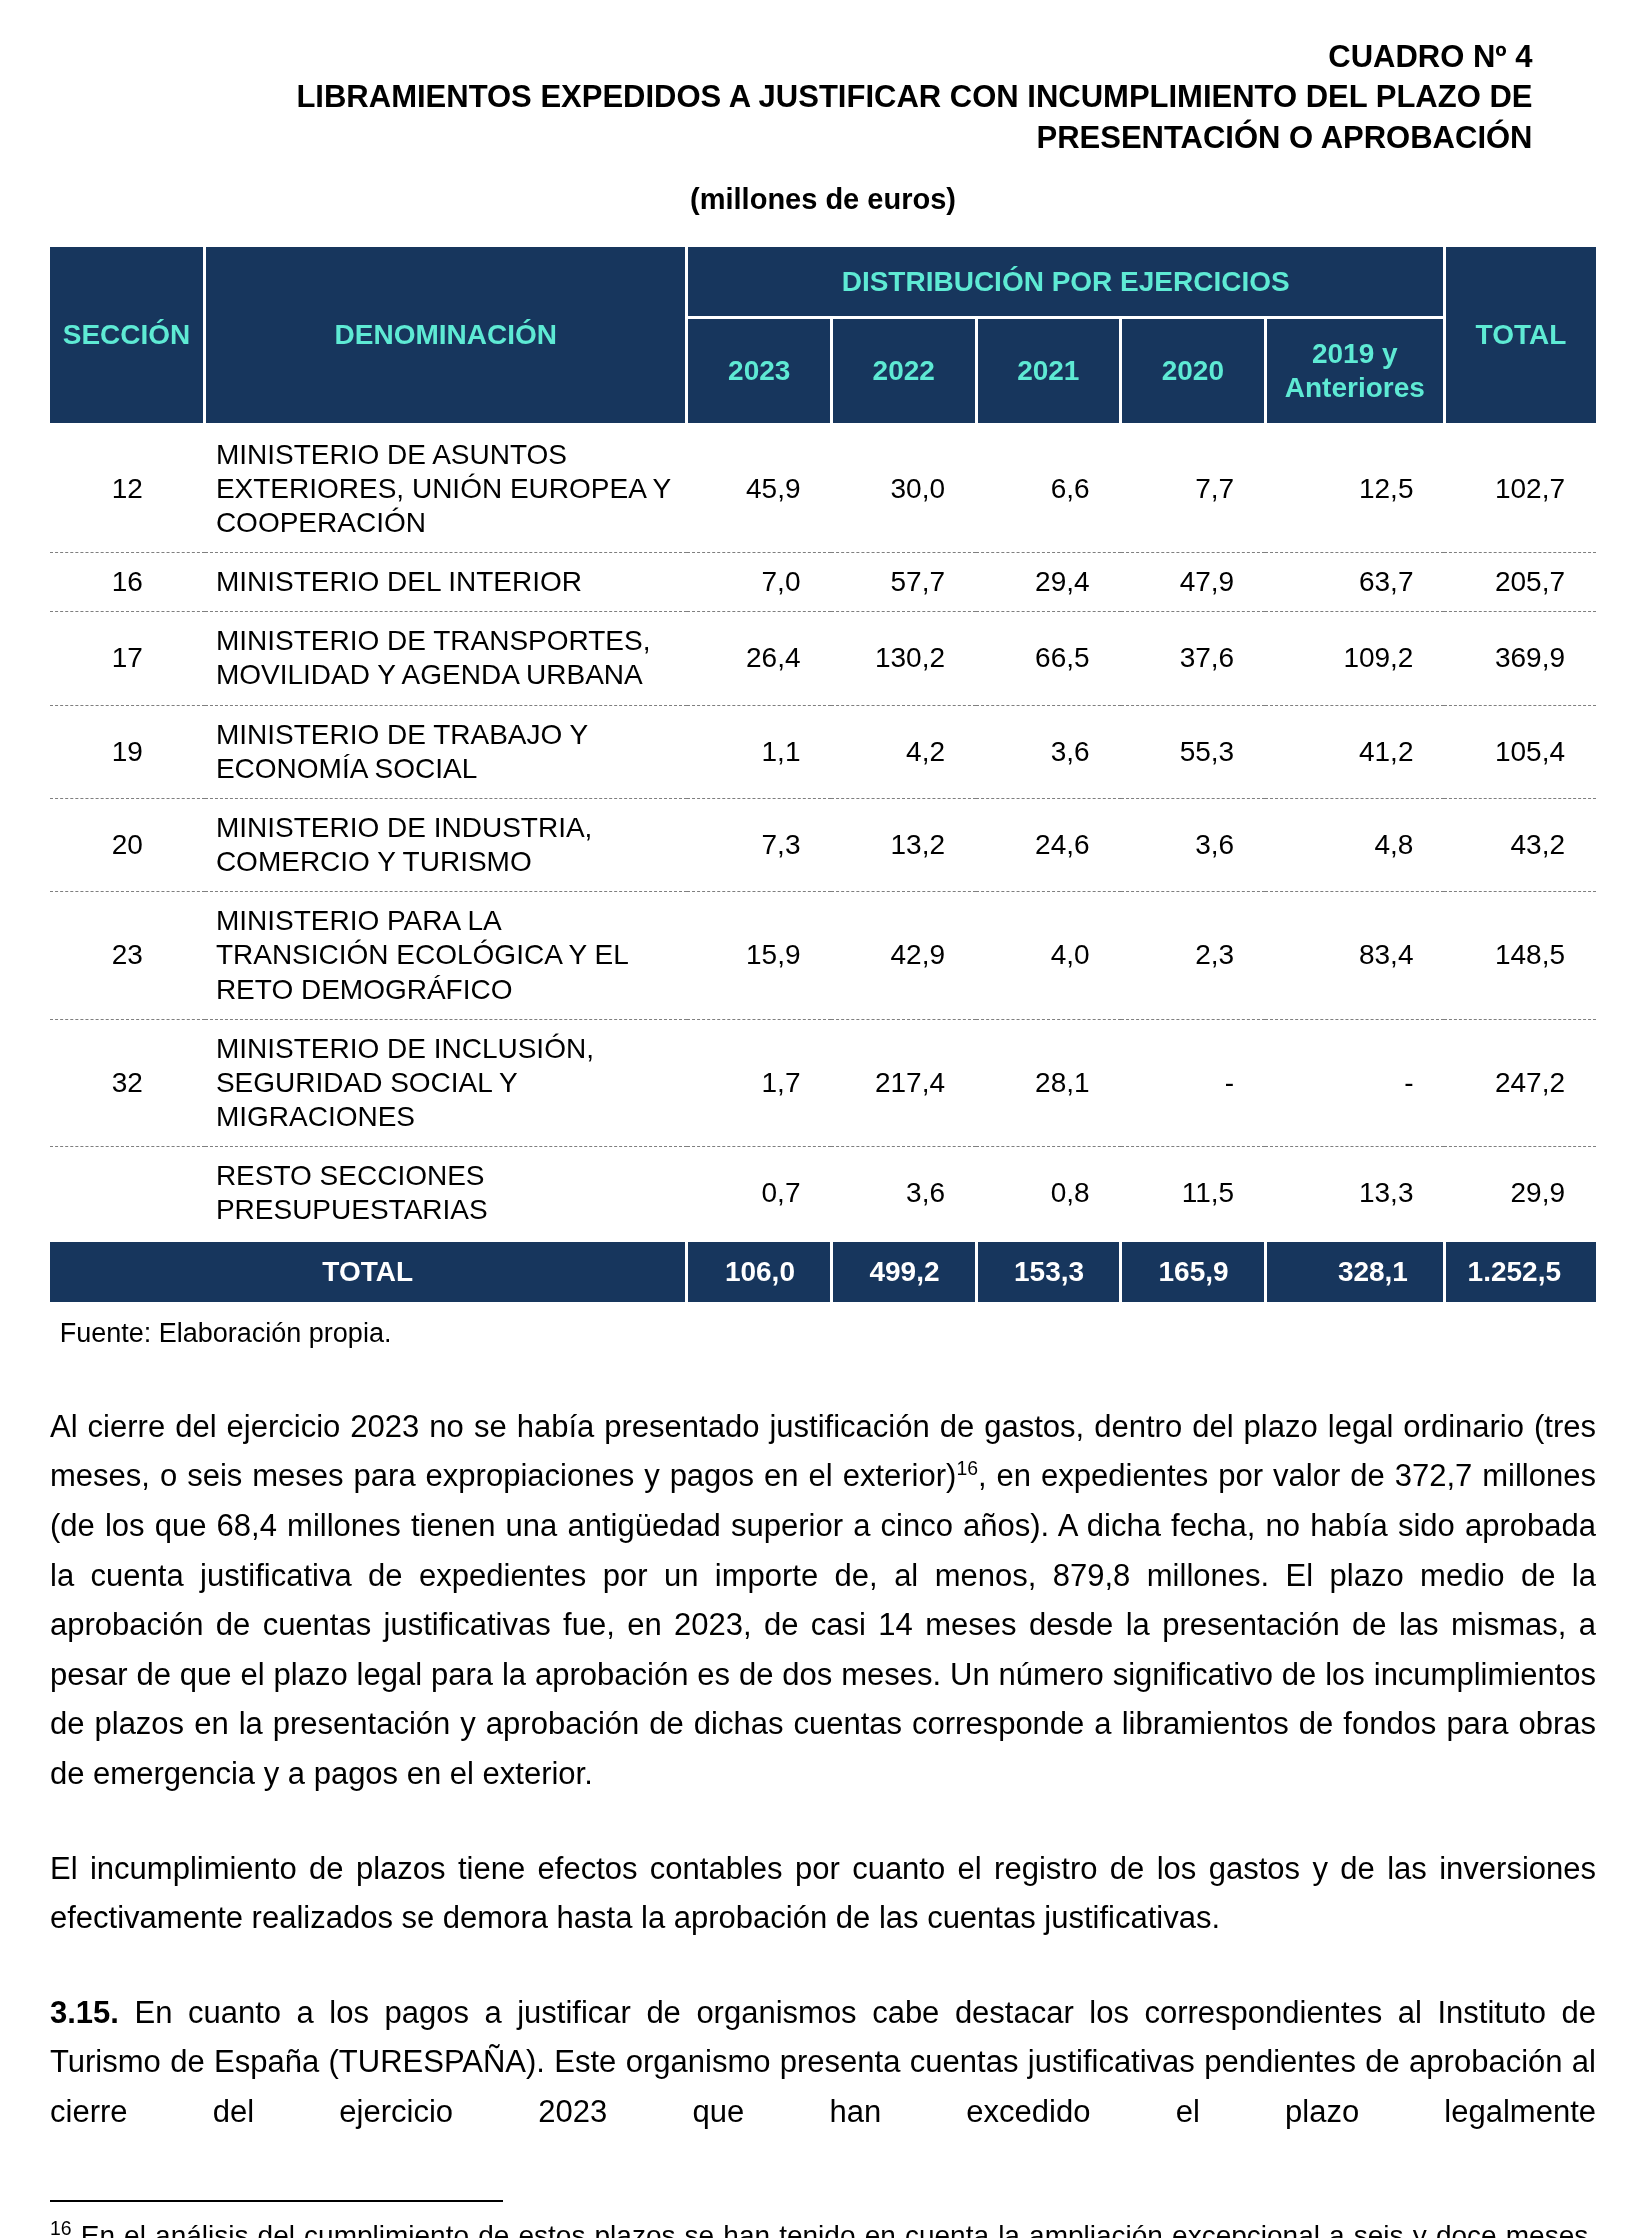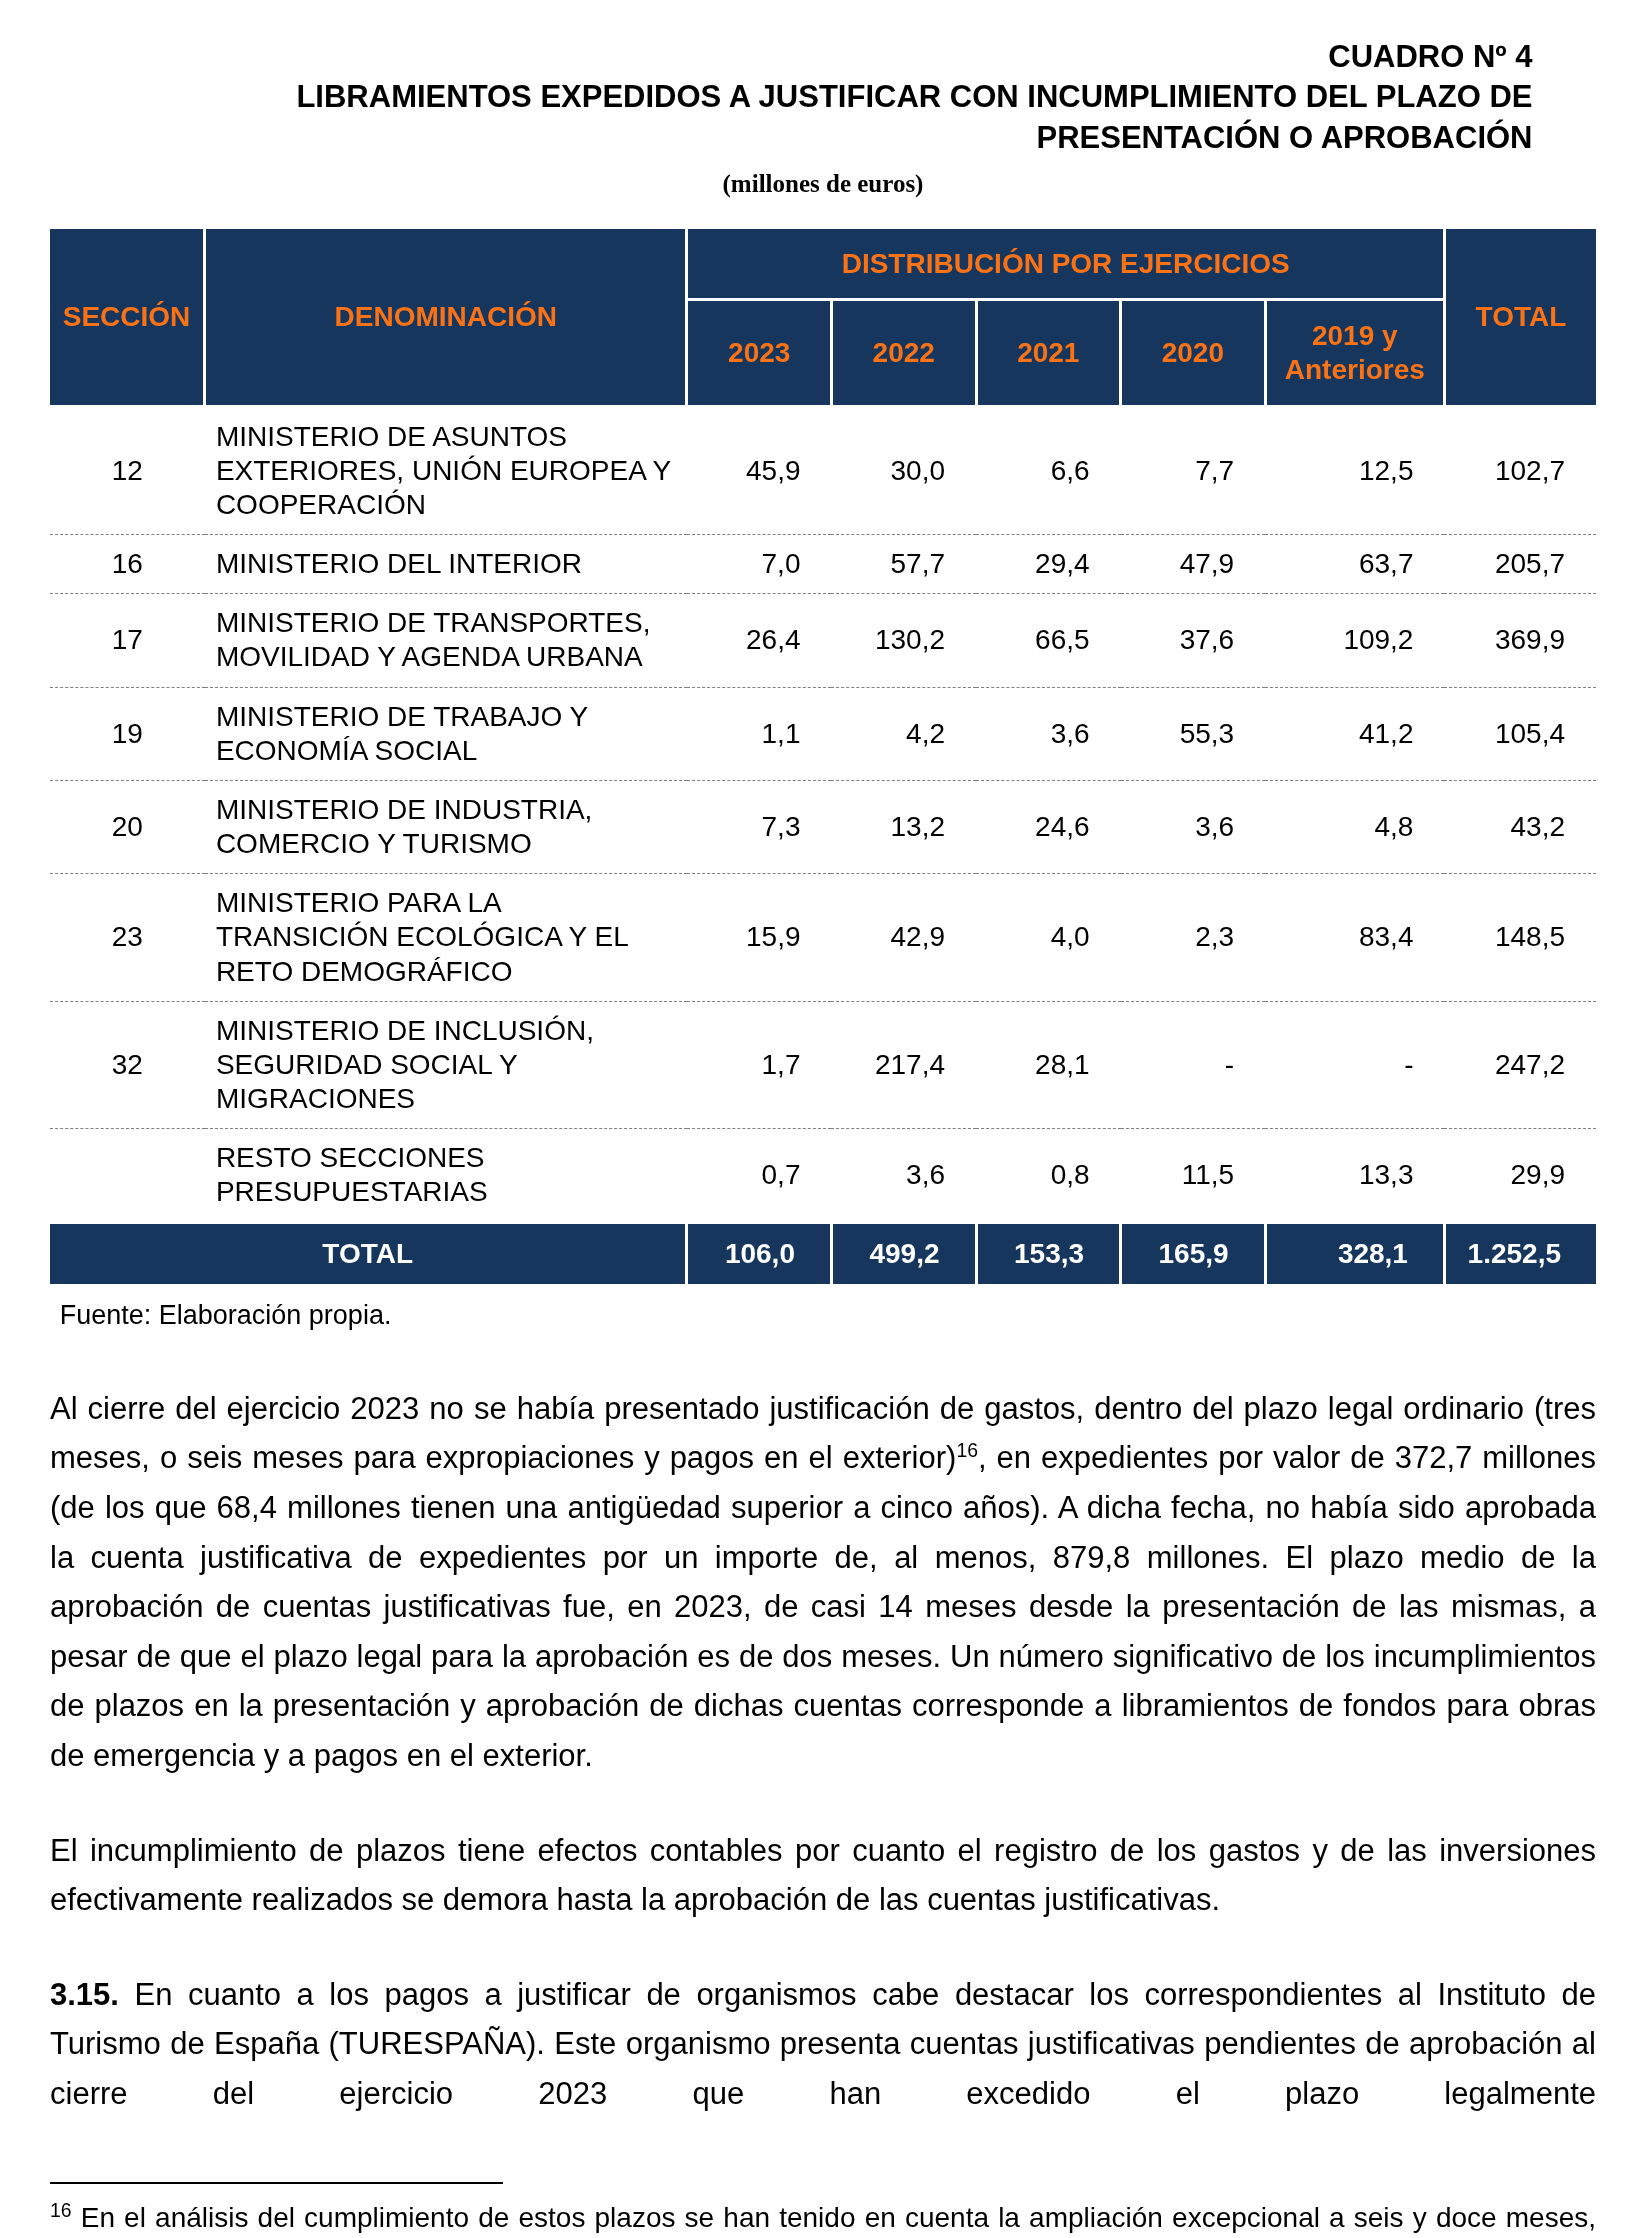--- a/index.html
+++ b/index.html
@@ -14,38 +14,38 @@
   :root { --navy: #17365D; }
 
   
   .title-block {
     text-align: right;
     font-weight: bold;
     max-width: 1419px;
     margin: 0 auto;
   }
   .title-line { font-size: 31px; line-height: 1.3; }
-  .subtitle { font-size: 25px; font-weight: bold; text-align: center; margin-top: 12px; font-family: Liberation Serif, serif; }
+  .subtitle { font-size: 29px; font-weight: bold; text-align: center; margin-top: 25px; }
 
   
   table {
     width: 100%;
     border-collapse: collapse;
     table-layout: fixed;
     margin-top: 31px;
   }
   col.c-seccion { width: 10%; }
   col.c-denom   { width: 31.2%; }
   col.c-year    { width: 9.35%; }
   col.c-prev    { width: 11.6%; }
   col.c-total   { width: 9.8%; }
 
   thead th {
     background: var(--navy, #17365D);
-    color: #f97316;
+    color: #5eead4;
     font-weight: bold;
     font-size: 28px;
     line-height: 1.2;
     border: 3.2px solid #ffffff;
     text-align: center;
     vertical-align: middle;
     padding: 18px 8px;
   }
   thead tr:first-child th { border-top: none; }
   thead th:first-child { border-left: none; }

